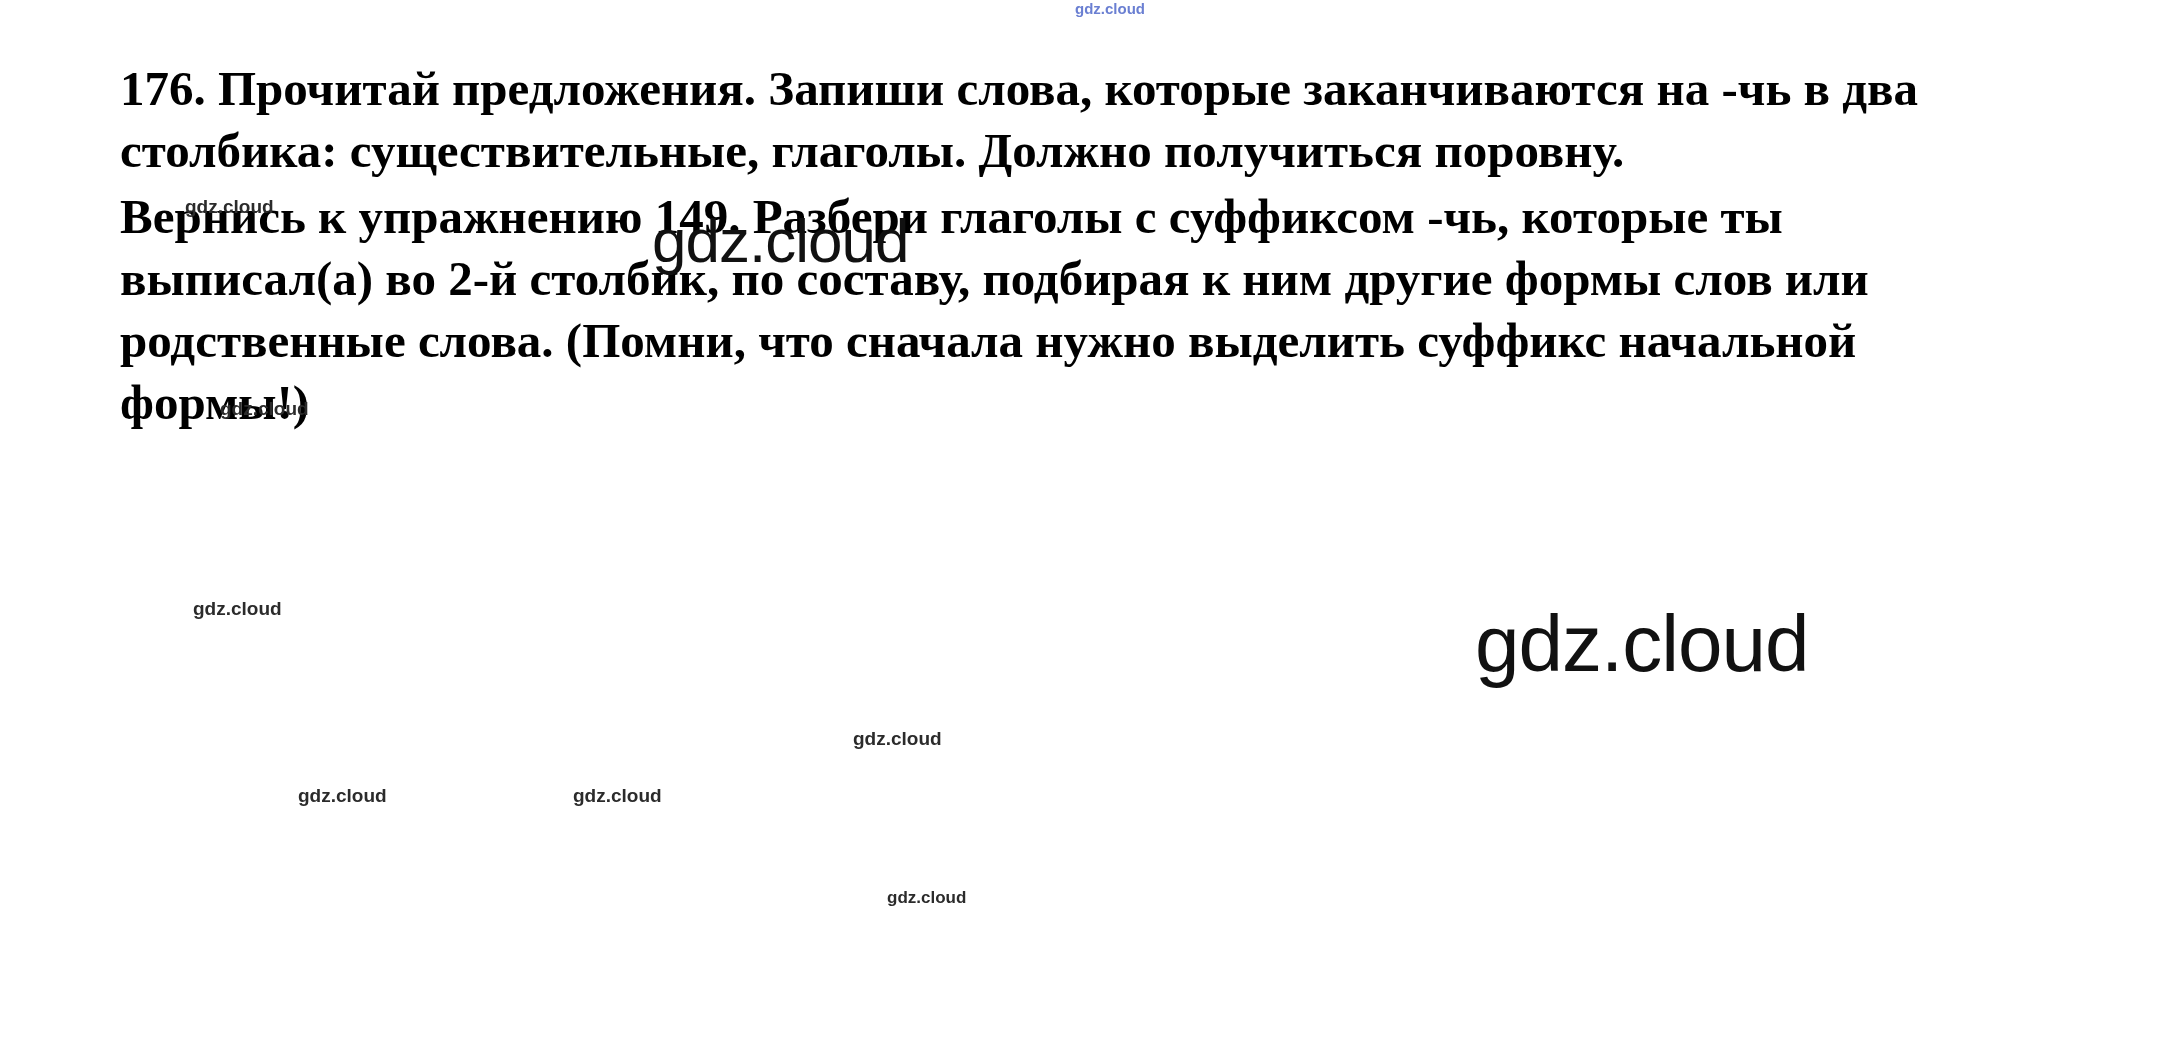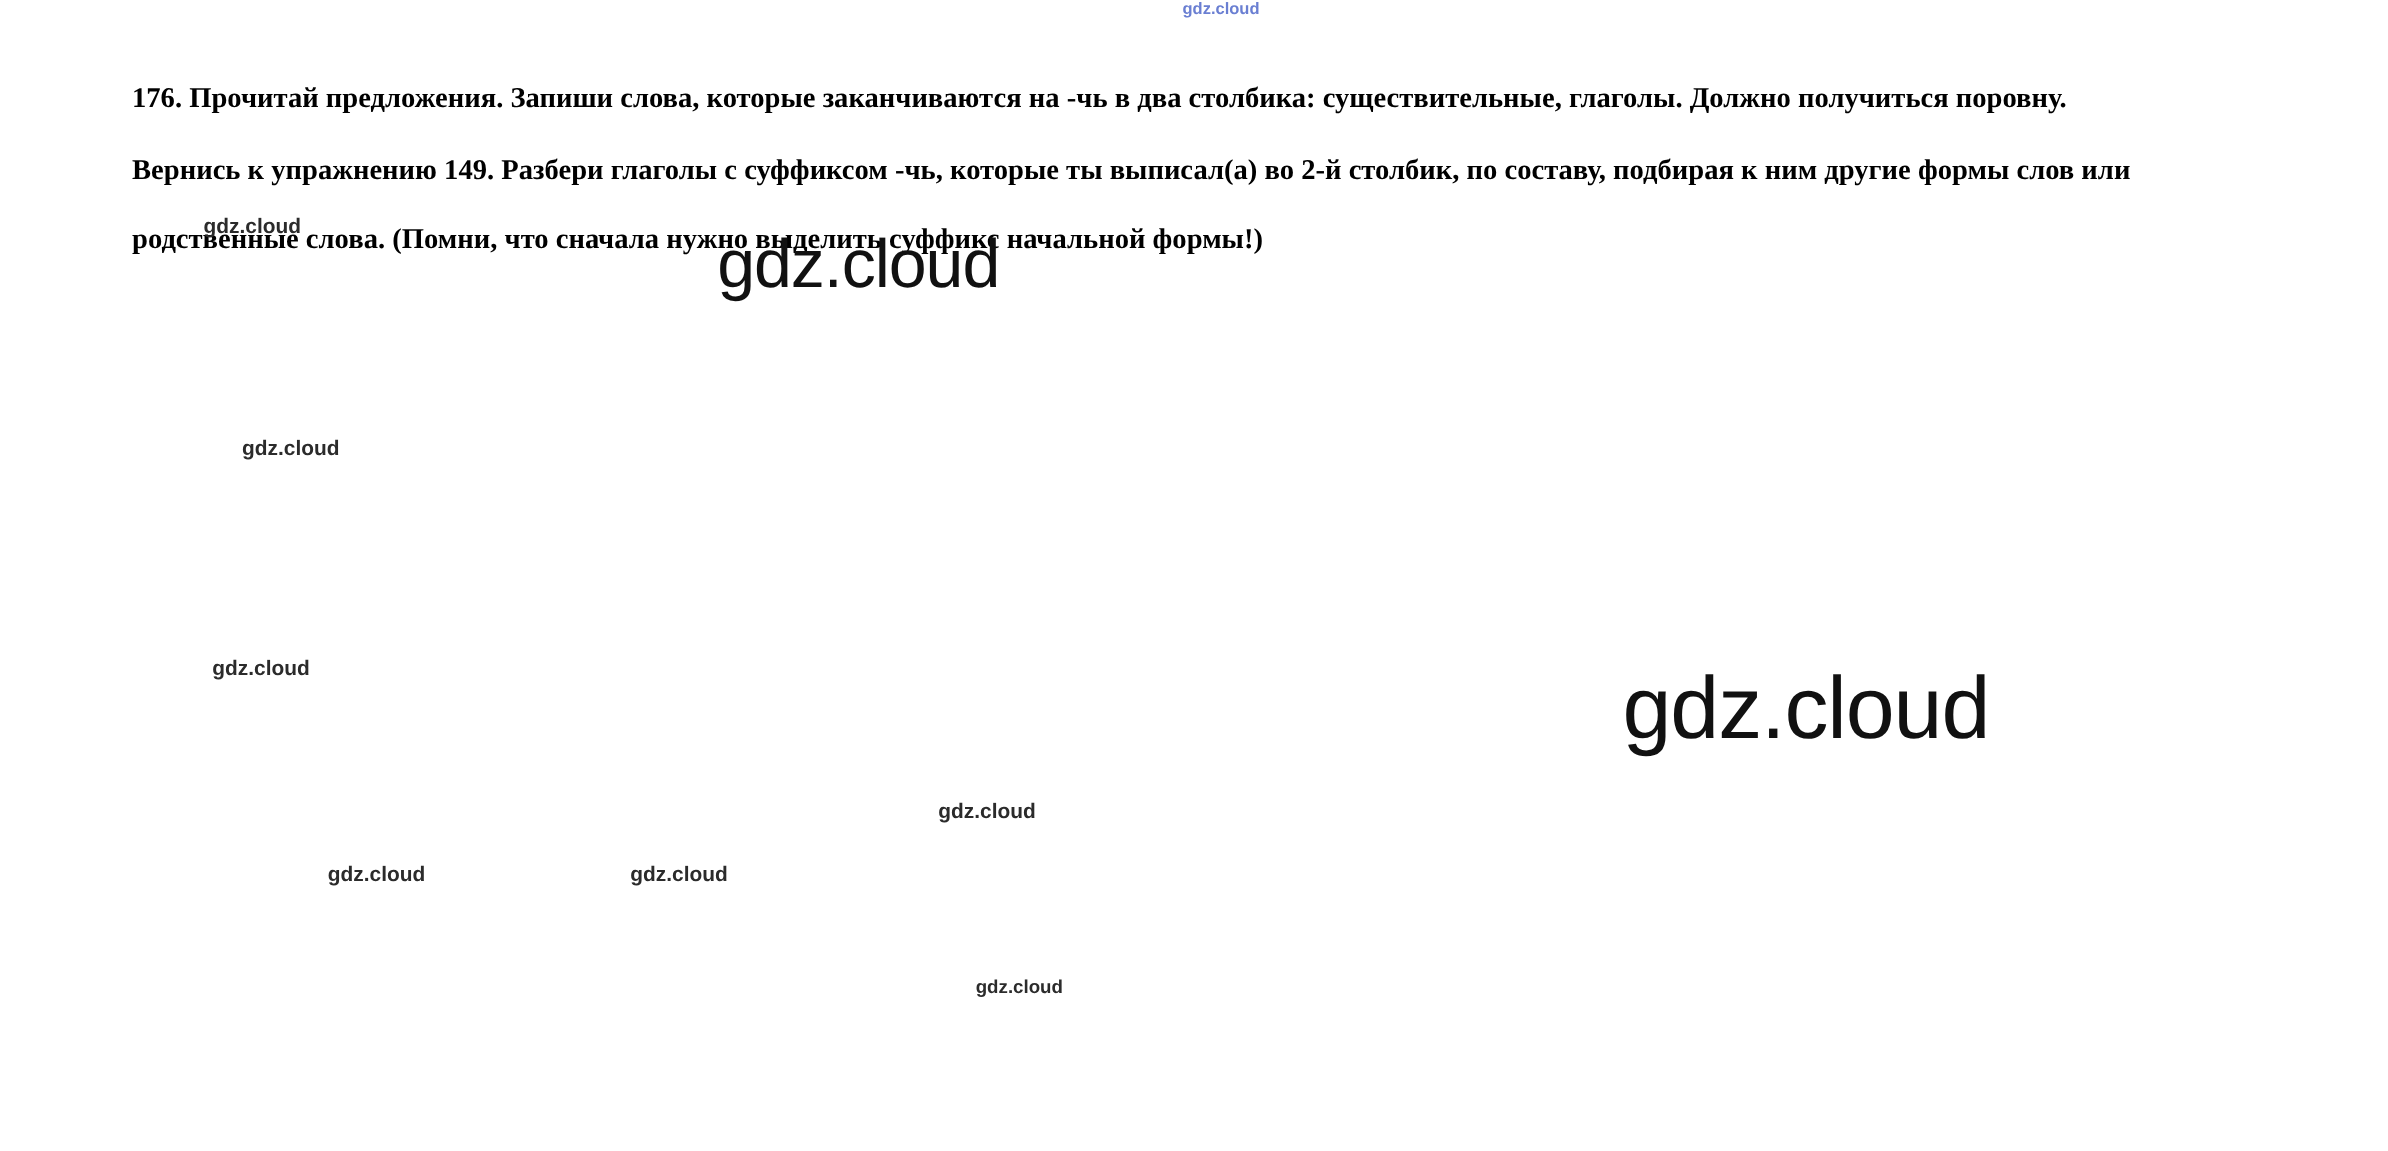--- a/index.html
+++ b/index.html
@@ -32,21 +32,21 @@
     color: #6a7fd2;
     letter-spacing: 0px;
   }
   .content {
     position: absolute;
     left: 105px;
     top: 58px;
     width: 1895px;
   }
   .para {
-    font-size: 26px;
+    font-size: 49px;
     line-height: 62px;
     margin: 0;
     padding: 0;
   }
   .bold {
     font-weight: bold;
   }
   .p1 { width: 1880px; }
   .p2 { margin-top: 2px; width: 1900px; }
   .p3 { margin-top: 4px; width: 1860px; }

